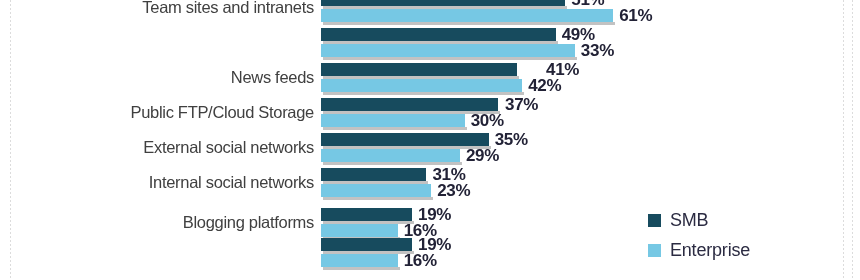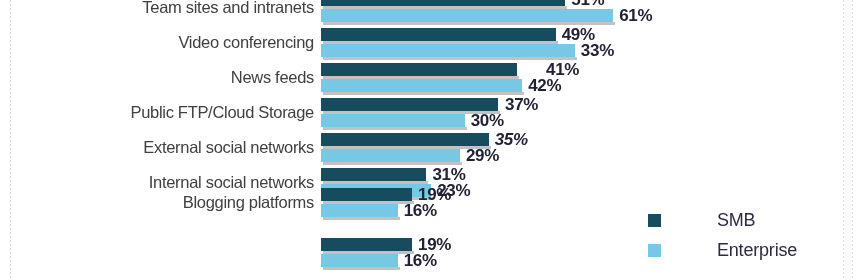--- a/index.html
+++ b/index.html
@@ -103,21 +103,20 @@
     position: absolute;
     left: 648px;
     top: 205px;
     width: 190px;
   }
   .legend-item {
     position: relative;
     height: 30px;
     display: flex;
     align-items: center;
-    gap: 47px;
   }
   .legend-swatch {
     width: 13px;
     height: 13px;
     margin-right: 9px;
     flex: 0 0 auto;
   }
   .legend-swatch.smb        { background: #174b5e; }
   .legend-swatch.enterprise { background: #76c8e4; }
   .legend-text {
@@ -138,21 +137,20 @@
 
   <div class="plot" id="plot-area">
       <div class="row" style="top: -9px;">
         <div class="cat-label" style="top: 8px;">Team sites and intranets</div>
         <div class="bar bar-smb" style="width: 244.29px; top: 2px;"></div>
         <div class="bar-value" style="left: 571.29px; top: 1px;">51%</div>
         <div class="bar bar-enterprise" style="width: 292.19px; top: 18px;"></div>
         <div class="bar-value" style="left: 619.19px; top: 17px;">61%</div>
       </div>
       <div class="row" style="top: 26px;">
-        <div class="cat-label" style="top: 8px;">Video conferencing</div>
         <div class="bar bar-smb" style="width: 234.71px; top: 2px;"></div>
         <div class="bar-value" style="left: 561.71px; top: 1px;">49%</div>
         <div class="bar bar-enterprise" style="width: 253.87px; top: 18px;"></div>
         <div class="bar-value" style="left: 580.87px; top: 17px;">33%</div>
       </div>
       <div class="row" style="top: 61px;">
         <div class="cat-label" style="top: 8px;">News feeds</div>
         <div class="bar bar-smb" style="width: 196.39px; top: 2px;"></div>
         <div class="bar-value" style="left: 546px; top: 1px;">41%</div>
         <div class="bar bar-enterprise" style="width: 201.18px; top: 18px;"></div>
@@ -161,32 +159,32 @@
       <div class="row" style="top: 96px;">
         <div class="cat-label" style="top: 8px;">Public FTP/Cloud Storage</div>
         <div class="bar bar-smb" style="width: 177.23px; top: 2px;"></div>
         <div class="bar-value" style="left: 505px; top: 1px;">37%</div>
         <div class="bar bar-enterprise" style="width: 143.7px; top: 18px;"></div>
         <div class="bar-value" style="left: 470.7px; top: 17px;">30%</div>
       </div>
       <div class="row" style="top: 131px;">
         <div class="cat-label" style="top: 8px;">External social networks</div>
         <div class="bar bar-smb" style="width: 167.65px; top: 2px;"></div>
-        <div class="bar-value" style="left: 494.65px; top: 1px; font-style: italic;">35%</div>
+        <div class="bar-value" style="left: 494.65px; top: 1px;">35%</div>
         <div class="bar bar-enterprise" style="width: 138.91px; top: 18px;"></div>
         <div class="bar-value" style="left: 465.91px; top: 17px;">29%</div>
       </div>
       <div class="row" style="top: 166px;">
         <div class="cat-label" style="top: 8px;">Internal social networks</div>
         <div class="bar bar-smb" style="width: 105.38px; top: 2px;"></div>
         <div class="bar-value" style="left: 432.38px; top: 1px;">31%</div>
         <div class="bar bar-enterprise" style="width: 110.17px; top: 18px;"></div>
         <div class="bar-value" style="left: 437.17px; top: 17px;">23%</div>
       </div>
-      <div class="row" style="top: 186px;">
+      <div class="row" style="top: 206px;">
         <div class="cat-label" style="top: 8px;">Blogging platforms</div>
         <div class="bar bar-smb" style="width: 91.01px; top: 2px;"></div>
         <div class="bar-value" style="left: 418.01px; top: 1px;">19%</div>
         <div class="bar bar-enterprise" style="width: 76.64px; top: 18px;"></div>
         <div class="bar-value" style="left: 403.64px; top: 17px;">16%</div>
       </div>
       <div class="row" style="top: 236px;">
         <div class="bar bar-smb" style="width: 91.01px; top: 2px;"></div>
         <div class="bar-value" style="left: 418.01px; top: 1px;">19%</div>
         <div class="bar bar-enterprise" style="width: 76.64px; top: 18px;"></div>

